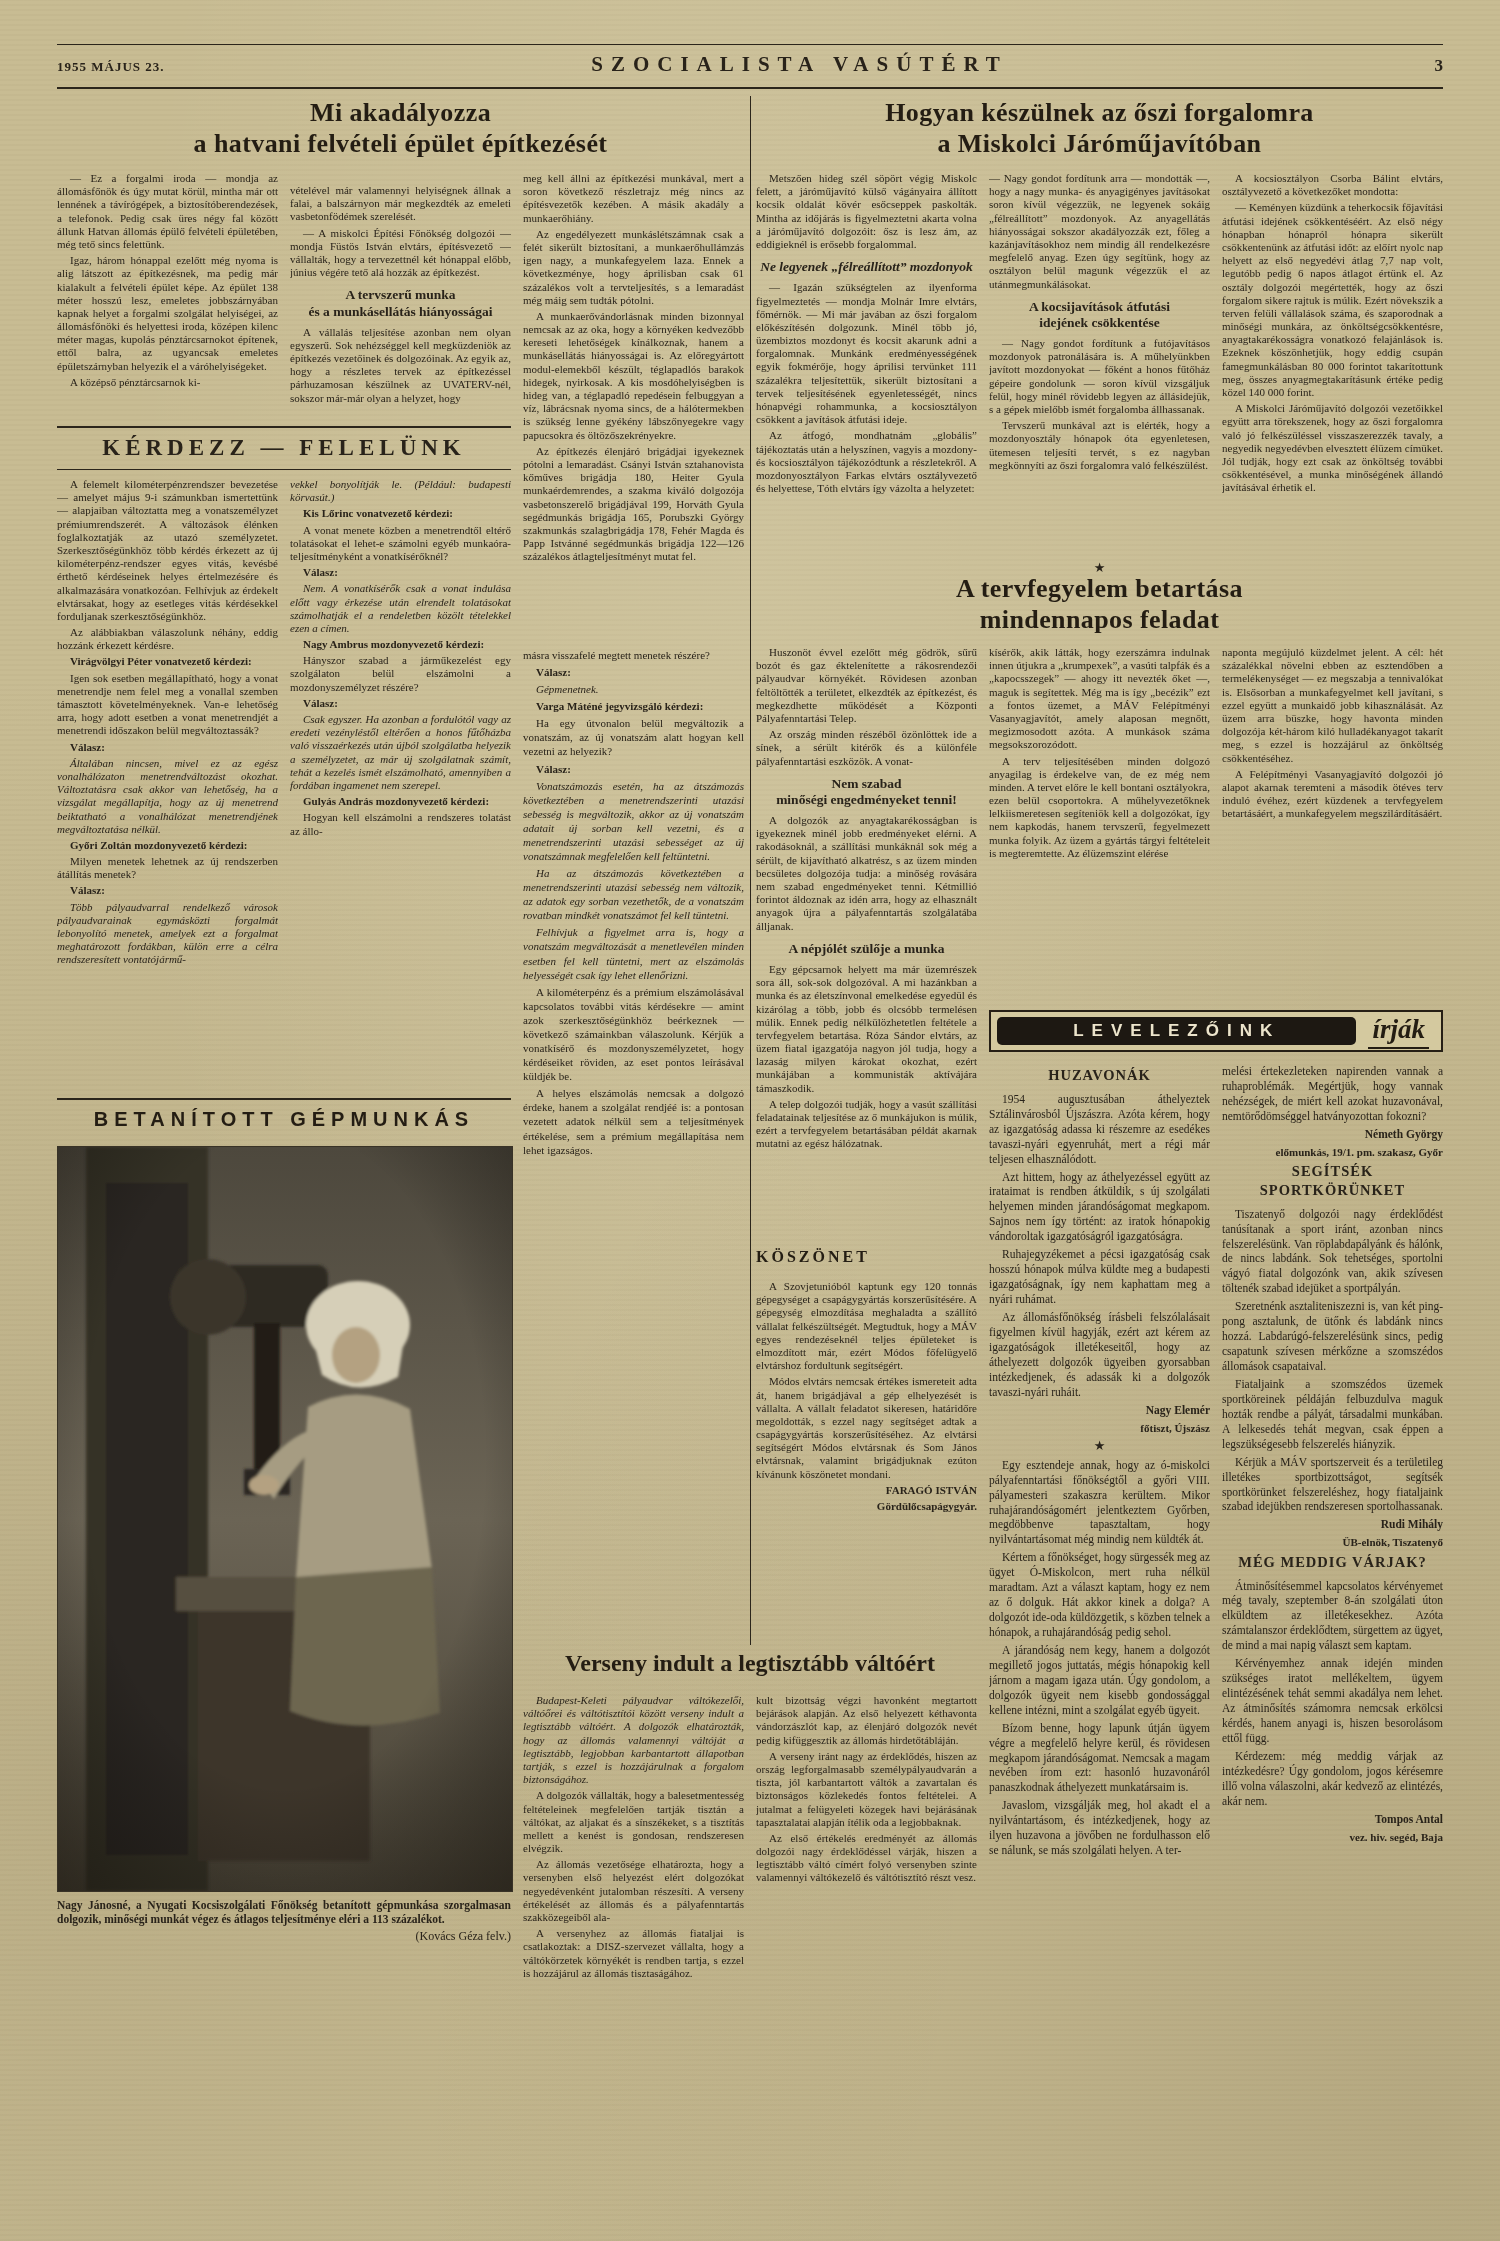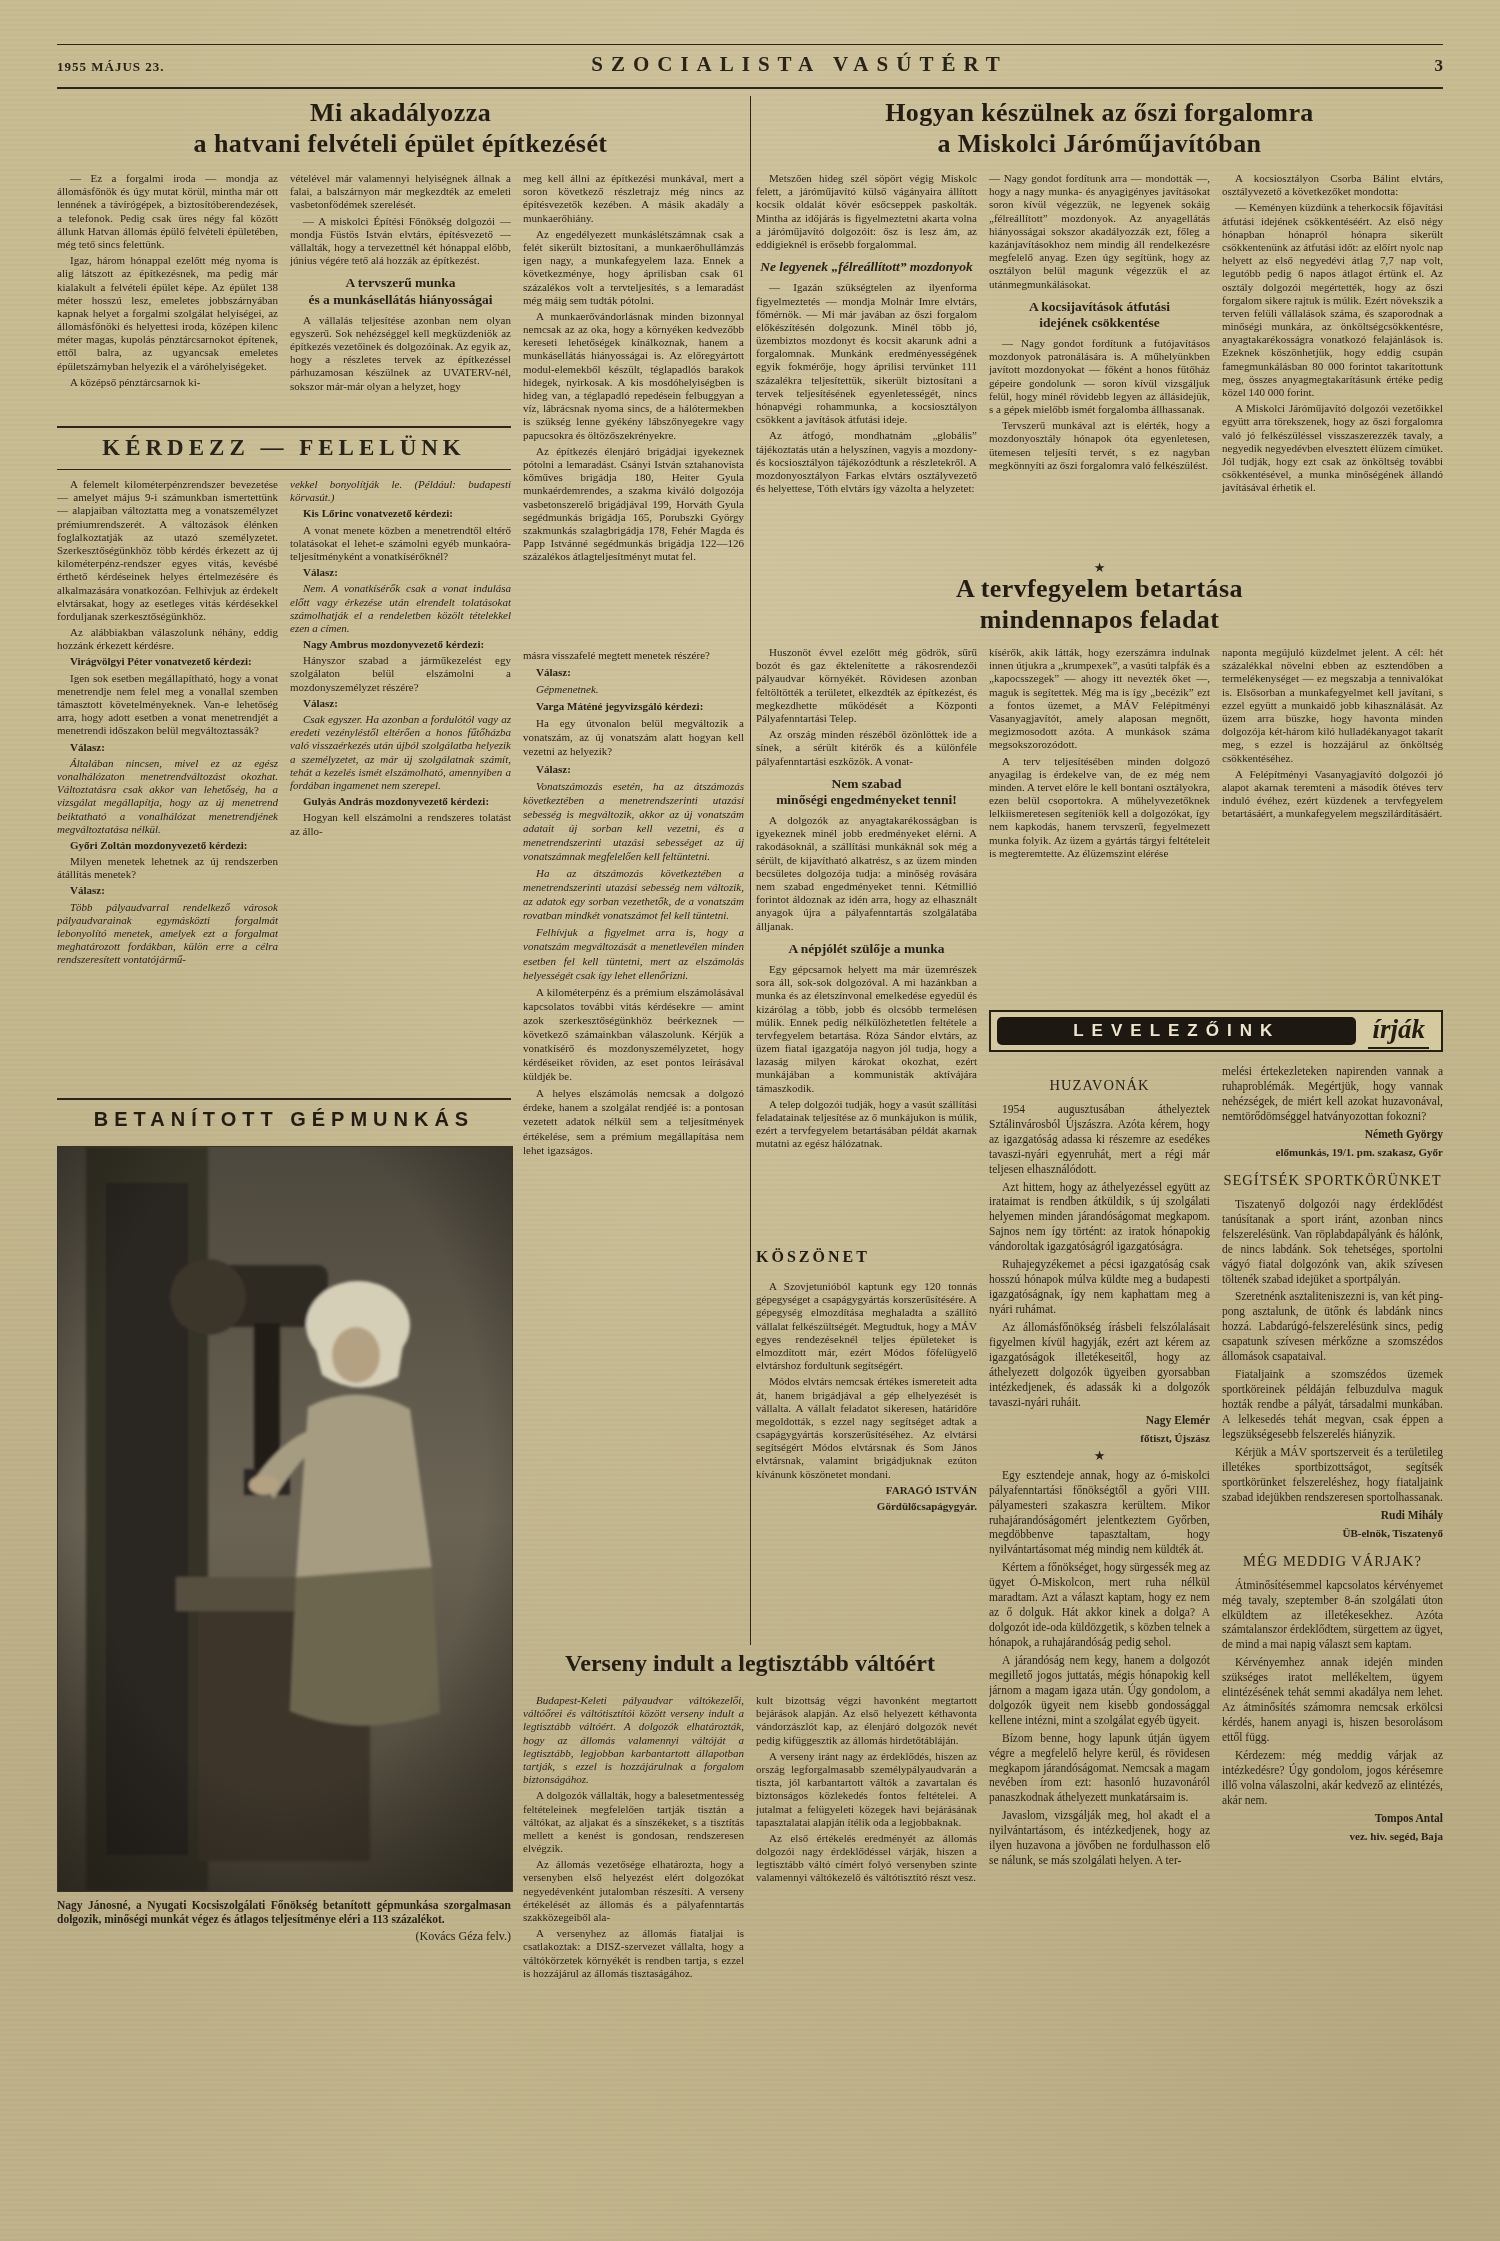--- a/index.html
+++ b/index.html
@@ -40,21 +40,21 @@
   .caption .credit{display:block;text-align:right;font-weight:400;font-size:12px;margin-top:2px;}
   .sec-head{position:absolute;text-align:left;font-weight:700;color:#241d13;font-size:16px;letter-spacing:3px;}
   .sig-name{text-align:right;font-weight:700;text-indent:0 !important;margin-top:5px;margin-bottom:0;}
   .sig-role{text-align:right;font-weight:700;font-size:11px;text-indent:0 !important;}
   .banner{position:absolute;border:2px solid #261f15;background:#d4c99f;display:flex;align-items:center;
           gap:12px;padding:4px 12px 4px 6px;box-sizing:border-box;}
   .banner-bar{flex:1;background:#1d1812;color:#ece4cb;text-align:center;font-weight:700;letter-spacing:8px;
           font-size:17px;padding:4px 0;border-radius:5px;font-family:"Liberation Sans","DejaVu Sans",sans-serif;}
   .banner-script{font-style:italic;font-weight:700;font-size:27px;color:#241d13;border-bottom:2px solid #241d13;
           padding:0 4px 2px;}
-  .lhead{font-weight:400;text-align:center;font-size:14.5px;letter-spacing:1px;margin:12px 0 7px;text-indent:0 !important;}
+  .lhead{font-weight:700;text-align:center;font-size:14.5px;letter-spacing:1px;margin:2px 0 7px;text-indent:0 !important;}
   .letters{font-size:11.5px;line-height:1.3;}
   .qa3{line-height:1.28;}
 </style>
 </head>
 <body>
 
 <div id="page">
 
   <div class="rule" style="left:57px;top:44px;width:1386px;height:1px"></div>
   <div class="abs masthead" style="left:57px;top:52px;width:1386px">
@@ -68,21 +68,21 @@
 
   <div class="headline h-xl" style="left:57px;top:98px;width:687px">
     <span class="h-line">Mi akadályozza</span>
     <span class="h-line">a hatvani felvételi épület építkezését</span>
   </div>
   <div class="col" style="left:57px;top:172px;height:250px">
     <p>— Ez a forgalmi iroda — mondja az állomásfőnök és úgy mutat körül, mintha már ott lennének a távírógépek, a biztosítóberendezések, a telefonok. Pedig csak üres négy fal között állunk Hatvan állomás épülő felvételi épületében, még tető sincs felettünk.</p>
     <p>Igaz, három hónappal ezelőtt még nyoma is alig látszott az építkezésnek, ma pedig már kialakult a felvételi épület képe. Az épület 138 méter hosszú lesz, emeletes jobbszárnyában kapnak helyet a forgalmi szolgálat helyiségei, az állomásfőnöki és helyettesi iroda, középen kilenc méter magas, kupolás pénztárcsarnokot építenek, ettől balra, az ugyancsak emeletes épületszárnyban helyezik el a váróhelyiségeket.</p>
     <p>A középső pénztárcsarnok ki-</p>
   </div>
-  <div class="col" style="left:290px;top:172px;height:250px">
+  <div class="col" style="left:290px;top:184px;height:250px">
     <p class="noind">vételével már valamennyi helyiségnek állnak a falai, a balszárnyon már megkezdték az emeleti vasbetonfödémek szerelését.</p>
     <p>— A miskolci Építési Főnökség dolgozói — mondja Füstös István elvtárs, építésvezető — vállalták, hogy a tervezettnél két hónappal előbb, június végére tető alá hozzák az építkezést.</p>
     <div class="sub">
       <span class="l">A tervszerű munka</span>
       <span class="l">és a munkásellátás hiányosságai</span>
     </div>
     <p>A vállalás teljesítése azonban nem olyan egyszerű. Sok nehézséggel kell megküzdeniök az építkezés vezetőinek és dolgozóinak. Az egyik az, hogy a részletes tervek az építkezéssel párhuzamosan készülnek az UVATERV-nél, sokszor már-már olyan a helyzet, hogy</p>
   </div>
   <div class="col" style="left:523px;top:172px;height:468px">
     <p class="noind">meg kell állni az építkezési munkával, mert a soron következő részletrajz még nincs az építésvezetők kezében. A másik akadály a munkaerőhiány.</p>

